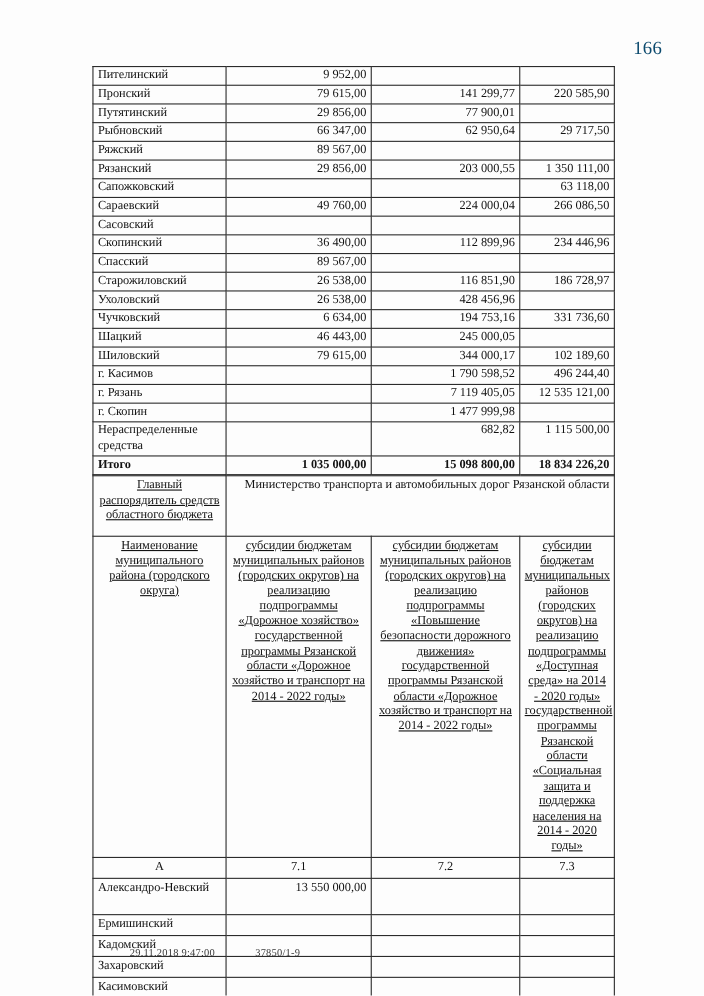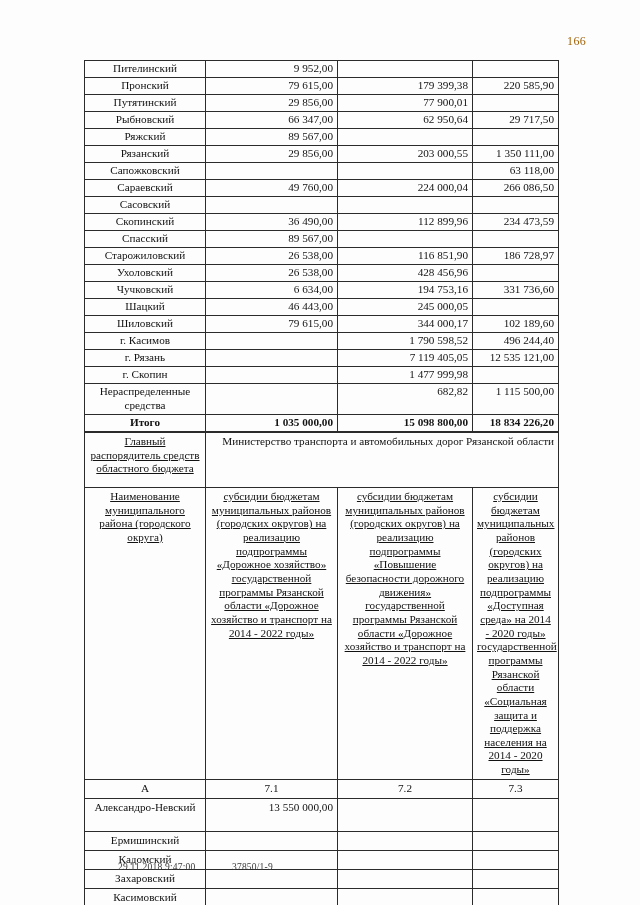--- a/index.html
+++ b/index.html
@@ -19,24 +19,24 @@
   .page {
     position: absolute;
     left: 0;
     top: 0;
     width: 640px;
     height: 905px;
     background: #fdfdfd;
   }
   .page-number {
     position: absolute;
-    right: 54px;
+    right: 38px;
     top: 34px;
-    font-size: 12px;
-    color: #a16207;
+    font-size: 17px;
+    color: #0c4a6e;
     letter-spacing: 0.3px;
   }
 
   
   table.doc-table {
     border-collapse: collapse;
     table-layout: fixed;
     font-size: 11.2px;
     color: #121212;
   }
@@ -46,21 +46,21 @@
     vertical-align: top;
     line-height: 1.22;
     font-weight: normal;
   }
   td.num {
     text-align: right;
     padding-right: 5px;
     white-space: nowrap;
   }
   td.nm {
-    text-align: center;
+    text-align: left;
     padding-left: 4px;
   }
   tr.total td {
     font-weight: bold;
   }
 
   
   #table-allocations {
     position: absolute;
     left: 84px;
@@ -128,21 +128,21 @@
     <tbody>
         <tr>
           <td class="nm">Пителинский</td>
           <td class="num">9 952,00</td>
           <td class="num"></td>
           <td class="num"></td>
         </tr>
         <tr>
           <td class="nm">Пронский</td>
           <td class="num">79 615,00</td>
-          <td class="num">179 399,38</td>
+          <td class="num">141 299,77</td>
           <td class="num">220 585,90</td>
         </tr>
         <tr>
           <td class="nm">Путятинский</td>
           <td class="num">29 856,00</td>
           <td class="num">77 900,01</td>
           <td class="num"></td>
         </tr>
         <tr>
           <td class="nm">Рыбновский</td>
@@ -177,21 +177,21 @@
         <tr>
           <td class="nm">Сасовский</td>
           <td class="num"></td>
           <td class="num"></td>
           <td class="num"></td>
         </tr>
         <tr>
           <td class="nm">Скопинский</td>
           <td class="num">36 490,00</td>
           <td class="num">112 899,96</td>
-          <td class="num">234 473,59</td>
+          <td class="num">234 446,96</td>
         </tr>
         <tr>
           <td class="nm">Спасский</td>
           <td class="num">89 567,00</td>
           <td class="num"></td>
           <td class="num"></td>
         </tr>
         <tr>
           <td class="nm">Старожиловский</td>
           <td class="num">26 538,00</td>

